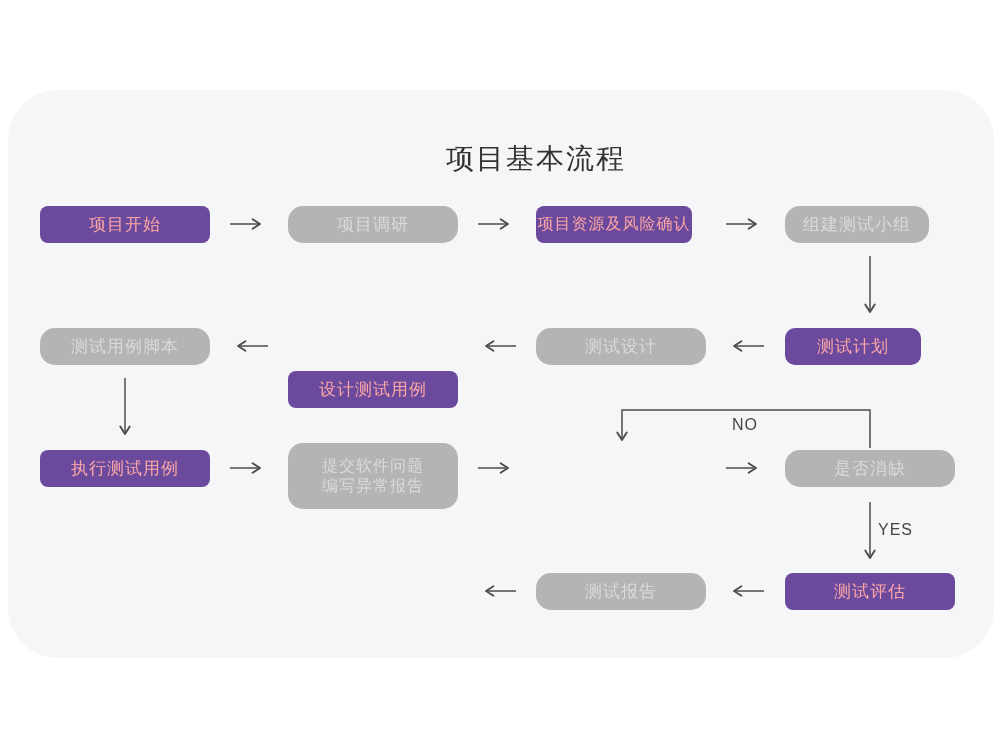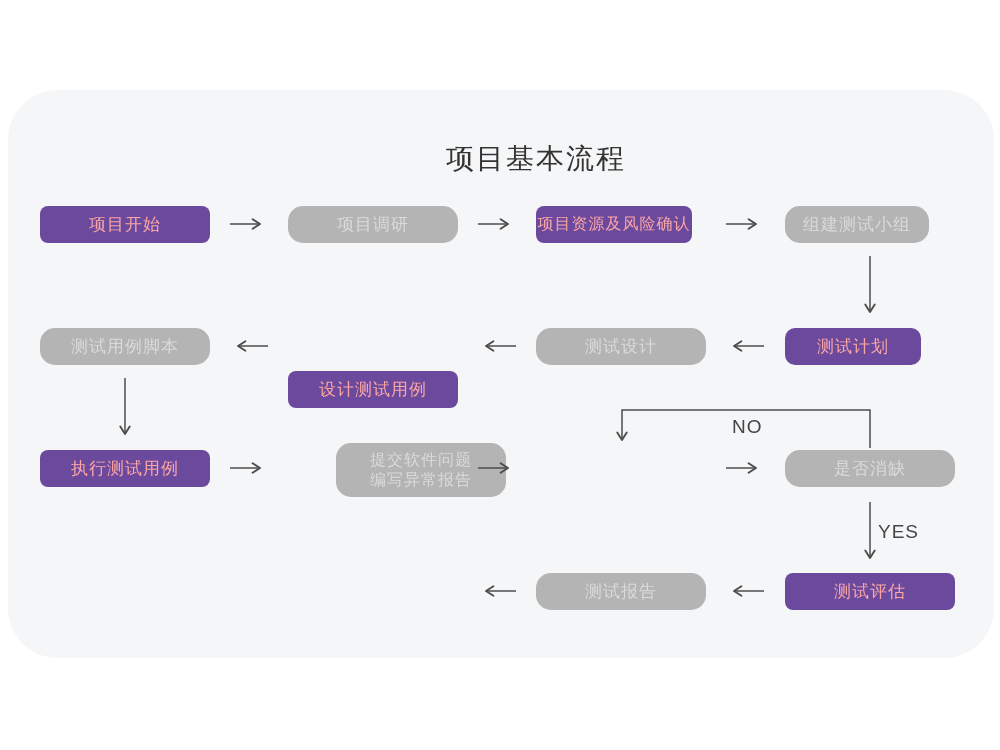--- a/index.html
+++ b/index.html
@@ -55,21 +55,21 @@
     color: #fca5a5;
   }
   .node.gray {
     background: var(--gray, #b4b4b4);
     color: var(--gray_text, #dadada);
     border-radius: 15px;
   }
   .node.small-text { font-size: 16px; }
   .edge-label {
     position: absolute;
-    font-size: 19px;
+    font-size: 16px;
     letter-spacing: 1px;
     color: var(--edge_label, #454545);
   }
   svg.edges {
     position: absolute;
     left: 0;
     top: 0;
     pointer-events: none;
   }
   svg.edges line, svg.edges polyline {
@@ -98,21 +98,21 @@
   <div class="node gray" style="left:40px; top:328px; width:170px; height:37px;text-align:center;">测试用例脚本</div>
 
   <div class="node purple" style="left:288px; top:328px; width:170px; height:37px;margin-top:43px;">设计测试用例</div>
 
   <div class="node gray" style="left:536px; top:328px; width:170px; height:37px;">测试设计</div>
 
   <div class="node purple" style="left:785px; top:328px; width:136px; height:37px;border-radius:10px;">测试计划</div>
 
   <div class="node purple" style="left:40px; top:450px; width:170px; height:37px;">执行测试用例</div>
 
-  <div class="node gray small-text" style="left:288px; top:443px; width:170px; height:54px;margin-left:48px;">提交软件问题
+  <div class="node gray small-text" style="left:288px; top:443px; width:170px; height:66px;">提交软件问题
 编写异常报告</div>
 
 
   <div class="node gray" style="left:785px; top:450px; width:170px; height:37px;">是否消缺</div>
 
 
   <div class="node gray" style="left:536px; top:573px; width:170px; height:37px;">测试报告</div>
 
   <div class="node purple" style="left:785px; top:573px; width:170px; height:37px;">测试评估</div>
 

